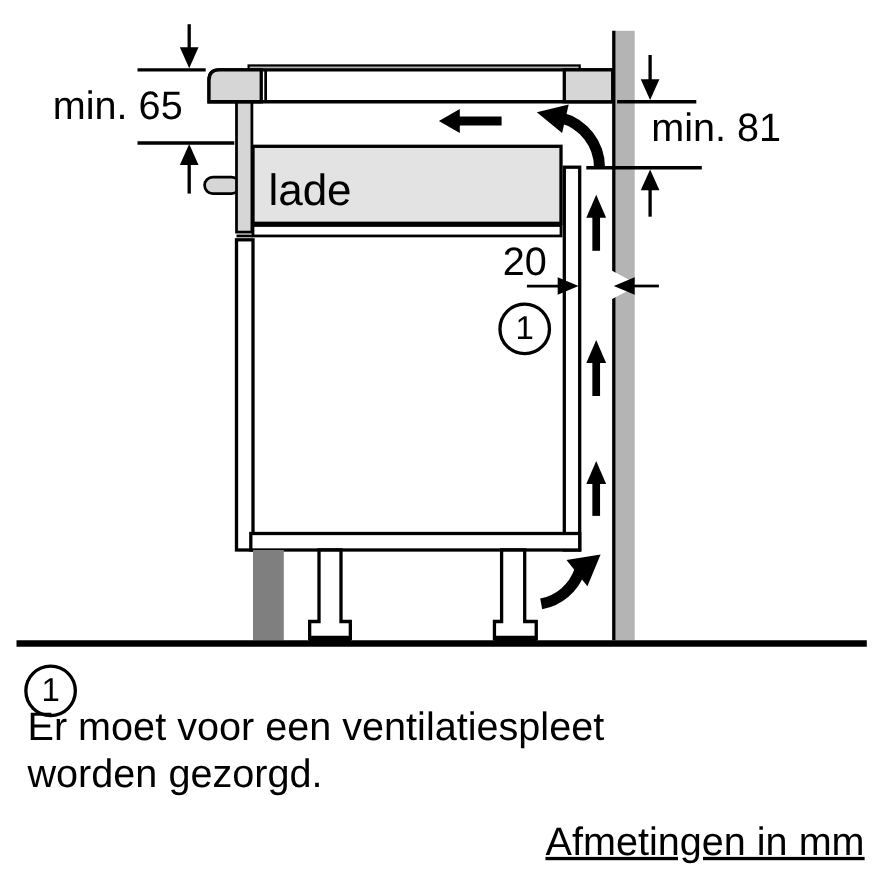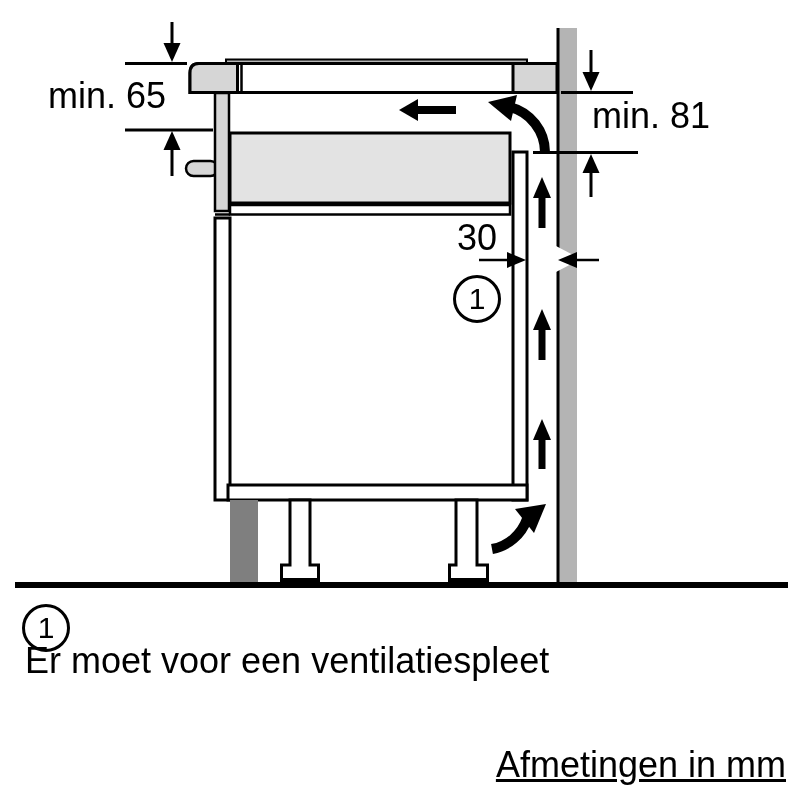--- a/index.html
+++ b/index.html
@@ -94,27 +94,29 @@
     <polygon points="488,102 517,95 511,121" class="fill-black"></polygon>
 
     <path d="M 492 549 A 46 46 0 0 0 527 519" class="stroke" stroke-width="10"></path>
     <polygon points="546,504 534,533 515,509" class="fill-black"></polygon>
   </svg>
 
   <div class="lbl" style="left:48px;top:78px;">min. 65</div>
 
   <div class="lbl" style="left:592px;top:98px;">min. 81</div>
 
-  <div class="lbl" style="left:457px;top:220px;">30</div>
+  <div class="lbl" style="left:457px;top:220px;">20</div>
 
+  <div class="lbl lbl-lade" style="left:244px;top:153px;">lade</div>
 
   <div class="circ" style="left:453px;top:275px;background:transparent;">
     <span>1</span>
   </div>
 
   <div class="circ" style="left:22px;top:604px;">
     <span>1</span>
   </div>
   <div class="lbl" style="left:25px;top:643px;text-align:center;">Er moet voor een ventilatiespleet</div>
+  <div class="lbl" style="left:25px;top:685px;">worden gezorgd.</div>
 
   <div class="caption" style="right:10px;top:747px;text-decoration:underline;">Afmetingen in mm</div>
 
 </div>
 
 </body></html>

